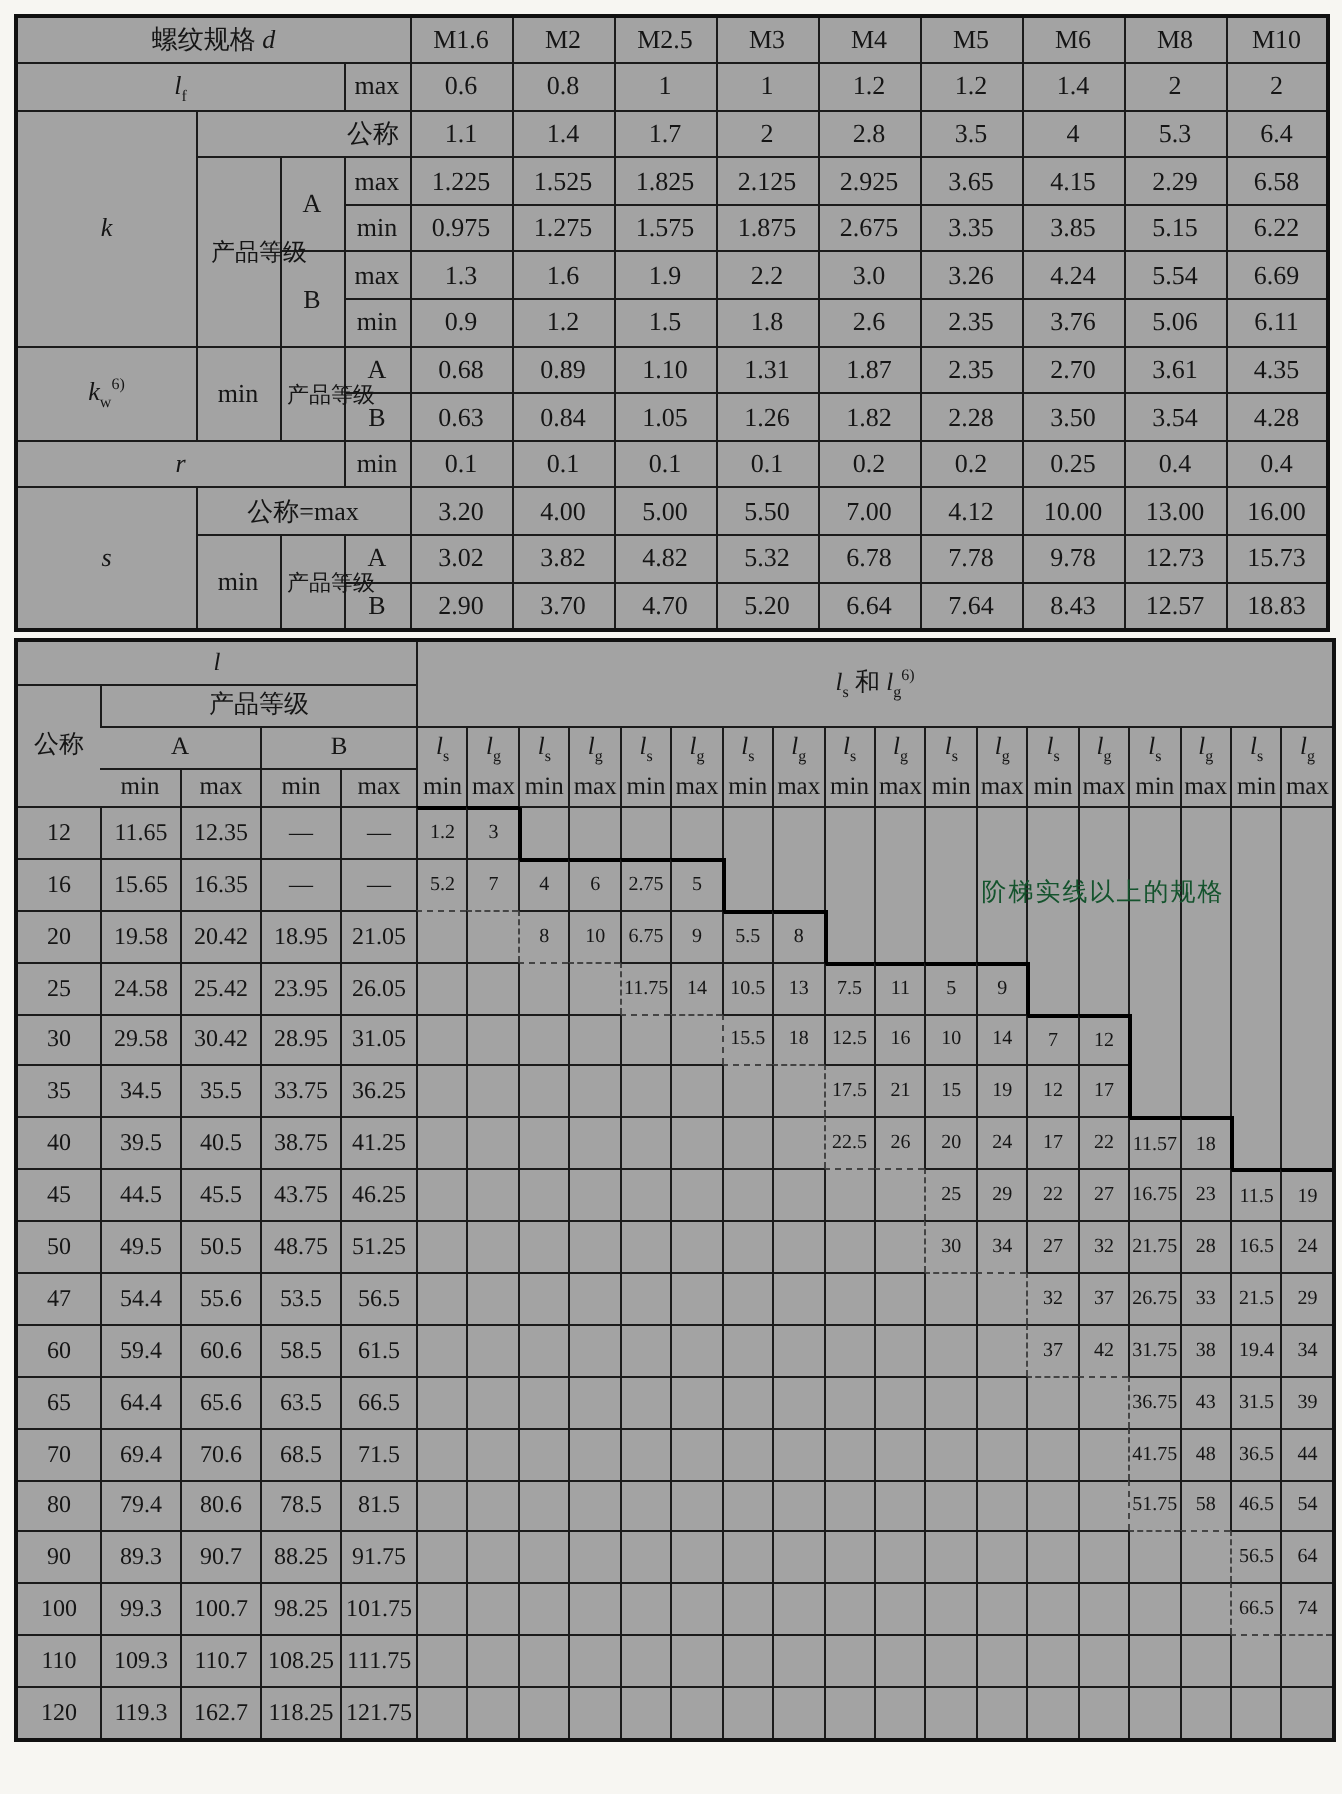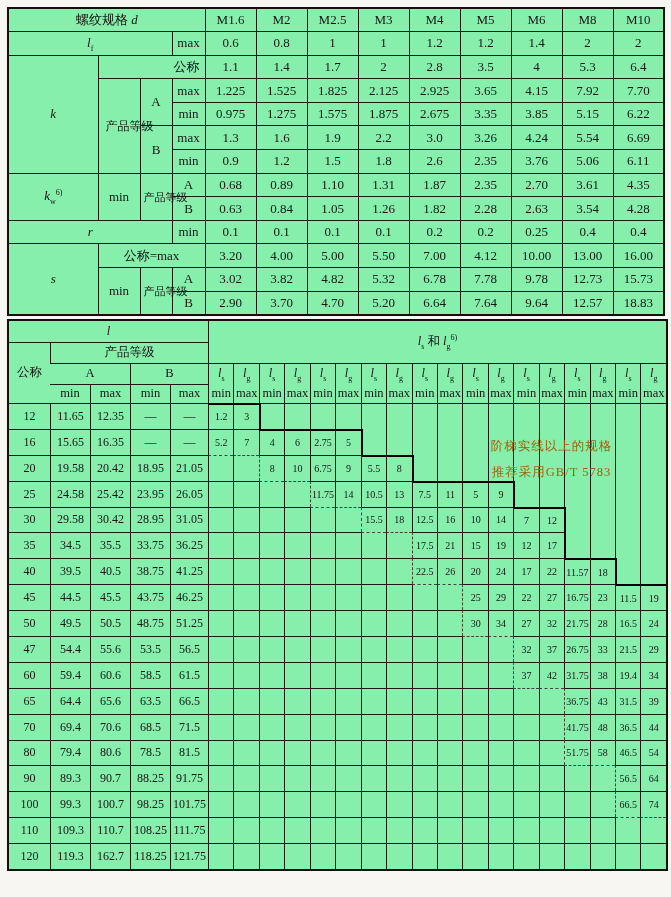--- a/index.html
+++ b/index.html
@@ -1,17 +1,17 @@
 <!DOCTYPE html>
 <html><head>
 <meta charset="utf-8">
 <style>
   html,body{margin:0;padding:0;background:#f7f6f2;width:671px;height:897px;overflow:hidden;}
   .page{position:relative;width:659px;padding:7px 0 0 7px;font-family:"Liberation Serif","DejaVu Serif",serif;color:#151515;}
-  table{border-collapse:collapse;table-layout:fixed;background:#86efac;}
+  table{border-collapse:collapse;table-layout:fixed;background:#a3a3a3;}
   
   .top-table{width:656px;border:2px solid #111;}
   .top-table td{border:1px solid #1b1b1b;height:23.6px;text-align:center;vertical-align:middle;
                 font-size:13px;padding:0;box-sizing:border-box;white-space:nowrap;}
   
   .bot-table{width:657px;border:2px solid #111;border-collapse:separate;border-spacing:0;margin-top:3px;}
   .bot-table th,.bot-table td{border:0;border-top:1px solid #1b1b1b;border-left:1px solid #1b1b1b;
                 box-sizing:border-box;text-align:center;vertical-align:middle;padding:0;font-weight:normal;}
   .bot-table thead th{font-size:12.5px;}
   .bot-table tr.h1 th{height:21px;}
@@ -28,21 +28,21 @@
   .dash-top{border-top:1px dashed #444 !important;}
   .thick-left{border-left:2px solid #000 !important;}
   .dash-left{border-left:1px dashed #444 !important;}
   .var{font-style:italic;}
   sub{font-size:8px;}
   .sup{font-size:8px;vertical-align:super;line-height:0;}
   .grade2{display:inline-block;width:27px;line-height:1.3;font-size:12px;}
   .grade2s{display:inline-block;width:25px;line-height:1.3;font-size:11px;}
   .pr{text-align:right !important;padding-right:5px !important;}
   .note{position:absolute;left:462px;top:114px;width:165px;text-align:center;
-        font-size:12.5px;line-height:26px;letter-spacing:1px;color:#a16207;}
+        font-size:12.5px;line-height:26px;letter-spacing:1px;color:#14532d;}
   .bottom-wrap{position:relative;}
 </style>
 </head>
 <body>
 
 <div class="page">
 
   <table class="top-table">
     <colgroup>
       <col style="width:90px">
@@ -96,22 +96,22 @@
       <td rowspan="4"><span class="grade2">产品等级</span></td>
       <td rowspan="2">A</td>
       <td>max</td>
     <td>1.225</td>
           <td>1.525</td>
           <td>1.825</td>
           <td>2.125</td>
           <td>2.925</td>
           <td>3.65</td>
           <td>4.15</td>
-          <td>7.92</td>
-          <td>7.70</td>
+          <td>2.29</td>
+          <td>6.58</td>
         </tr>
     <tr>
       <td>min</td>
     <td>0.975</td>
           <td>1.275</td>
           <td>1.575</td>
           <td>1.875</td>
           <td>2.675</td>
           <td>3.35</td>
           <td>3.85</td>
@@ -159,21 +159,21 @@
           <td>4.35</td>
         </tr>
     <tr>
       <td>B</td>
     <td>0.63</td>
           <td>0.84</td>
           <td>1.05</td>
           <td>1.26</td>
           <td>1.82</td>
           <td>2.28</td>
-          <td>2.63</td>
+          <td>3.50</td>
           <td>3.54</td>
           <td>4.28</td>
         </tr>
     <tr>
       <td colspan="3"><span class="var">r</span></td>
       <td>min</td>
     <td>0.1</td>
           <td>0.1</td>
           <td>0.1</td>
           <td>0.1</td>
@@ -211,21 +211,21 @@
           <td>15.73</td>
         </tr>
     <tr>
       <td>B</td>
     <td>2.90</td>
           <td>3.70</td>
           <td>4.70</td>
           <td>5.20</td>
           <td>6.64</td>
           <td>7.64</td>
-          <td>9.64</td>
+          <td>8.43</td>
           <td>12.57</td>
           <td>18.83</td>
         </tr>
   </tbody>
     </table>
 
   <div class="bottom-wrap">
     <table class="bot-table">
       <colgroup>
         <col style="width:41px">
@@ -777,17 +777,16 @@
             <td class="nw"></td>
             <td class="nw"></td>
             <td class="nw"></td>
             <td class="nw"></td>
             <td class="nw"></td>
           </tr>
         </tbody>
     </table>
     <div class="note">
       <div>阶梯实线以上的规格</div>
-      <div>推荐采用GB/T 5783</div>
     </div>
   </div>
 
 </div>
 
 </body></html>

